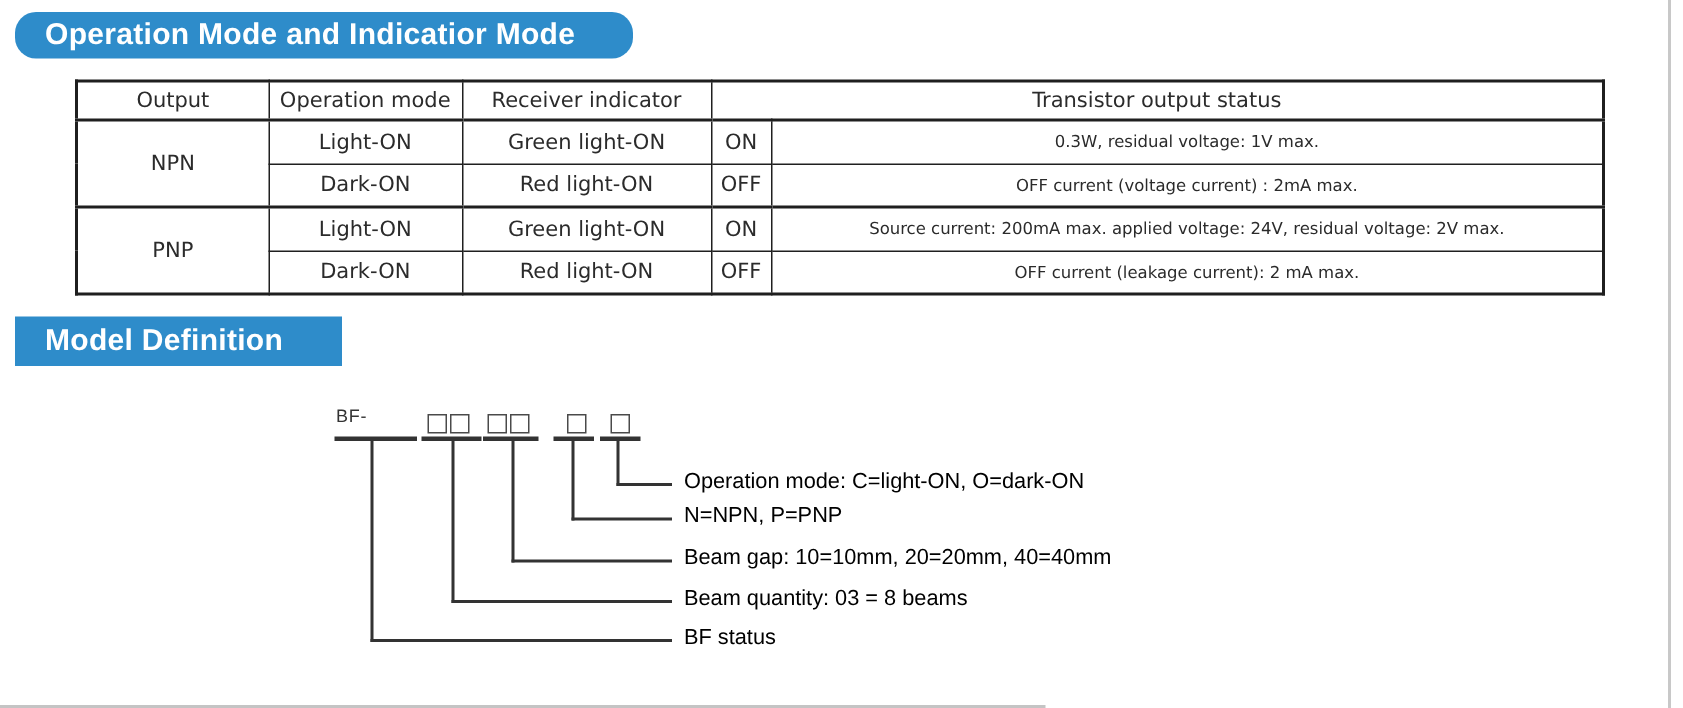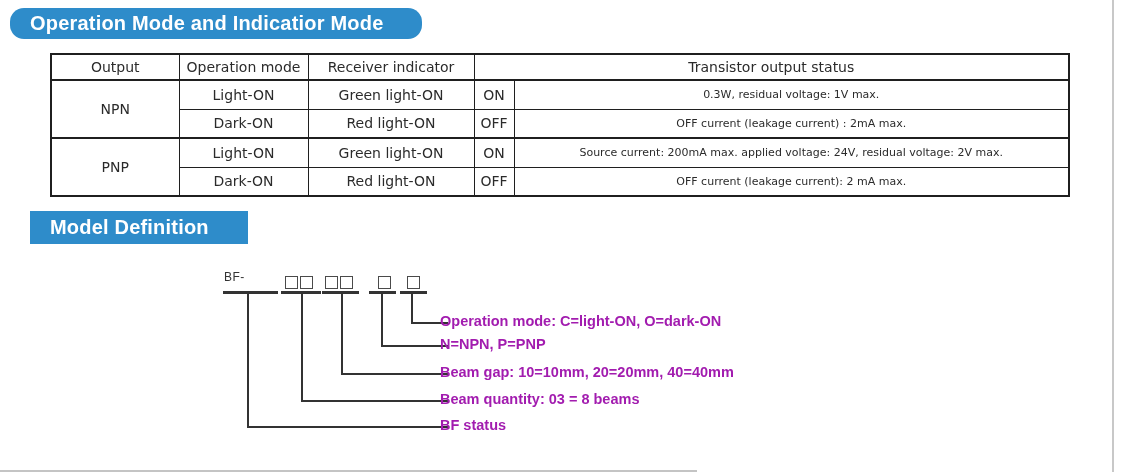--- a/index.html
+++ b/index.html
@@ -19,21 +19,21 @@
     background:#2e8cca;
     color:#ffffff;
     font-size:20px;
     font-weight:600;
     padding-left:20px;
     display:flex;
     align-items:center;
     letter-spacing:0.2px;
   }
   .banner1 { left:10px; top:8px;   width:412px; height:31px;border-radius:14px; }
-  .banner2 { left:10px; top:211px; width:218px; height:33px;margin-left:20px; }
+  .banner2 { left:10px; top:211px; width:218px; height:33px; }
 
   
   table.spec {
     position:absolute;
     left:50px; top:53px;
     width:1018px;
     border-collapse:collapse;
     table-layout:fixed;
     border:2px solid #1f1f1f;
     font-family:"DejaVu Sans","Liberation Sans",sans-serif;
@@ -60,24 +60,23 @@
   .dbox {
     position:absolute; top:276px;
     width:13px; height:13px;
     border:1.5px solid #4a4a4a;
     background:#ffffff;
   }
   .uline { position:absolute; top:291px; height:2.5px; background:#333; }
   .vline { position:absolute; width:2px;  background:#333; }
   .hline { position:absolute; height:2px; background:#333; }
   .dlabel {
-    position:absolute; left:440px;
-    font-size:14.5px; color:#a21caf;
+    position:absolute; left:456px;
+    font-size:14.5px; color:#000000;
     white-space:nowrap;
-    font-weight:bold;
   }
 
   
   .page-vline {
     position:absolute; left:1112px; top:0; width:2px; height:472px;
     background:#c8c8c8;
   }
   .page-hline {
     position:absolute; left:0; top:470px; width:697px; height:1.5px;
     background:#c4c4c4;
@@ -111,21 +110,21 @@
         <td rowspan="2">NPN</td>
         <td>Light-ON</td>
         <td>Green light-ON</td>
         <td>ON</td>
         <td class="statuscell">0.3W, residual voltage: 1V max.</td>
       </tr>
       <tr class="datarw">
         <td>Dark-ON</td>
         <td>Red light-ON</td>
         <td>OFF</td>
-        <td class="statuscell">OFF current (leakage current) : 2mA max.</td>
+        <td class="statuscell">OFF current (voltage current) : 2mA max.</td>
       </tr>
       <tr class="datarw grp-start">
         <td rowspan="2">PNP</td>
         <td>Light-ON</td>
         <td>Green light-ON</td>
         <td>ON</td>
         <td class="statuscell">Source current: 200mA max. applied voltage: 24V, residual voltage: 2V max.</td>
       </tr>
       <tr class="datarw">
         <td>Dark-ON</td>

